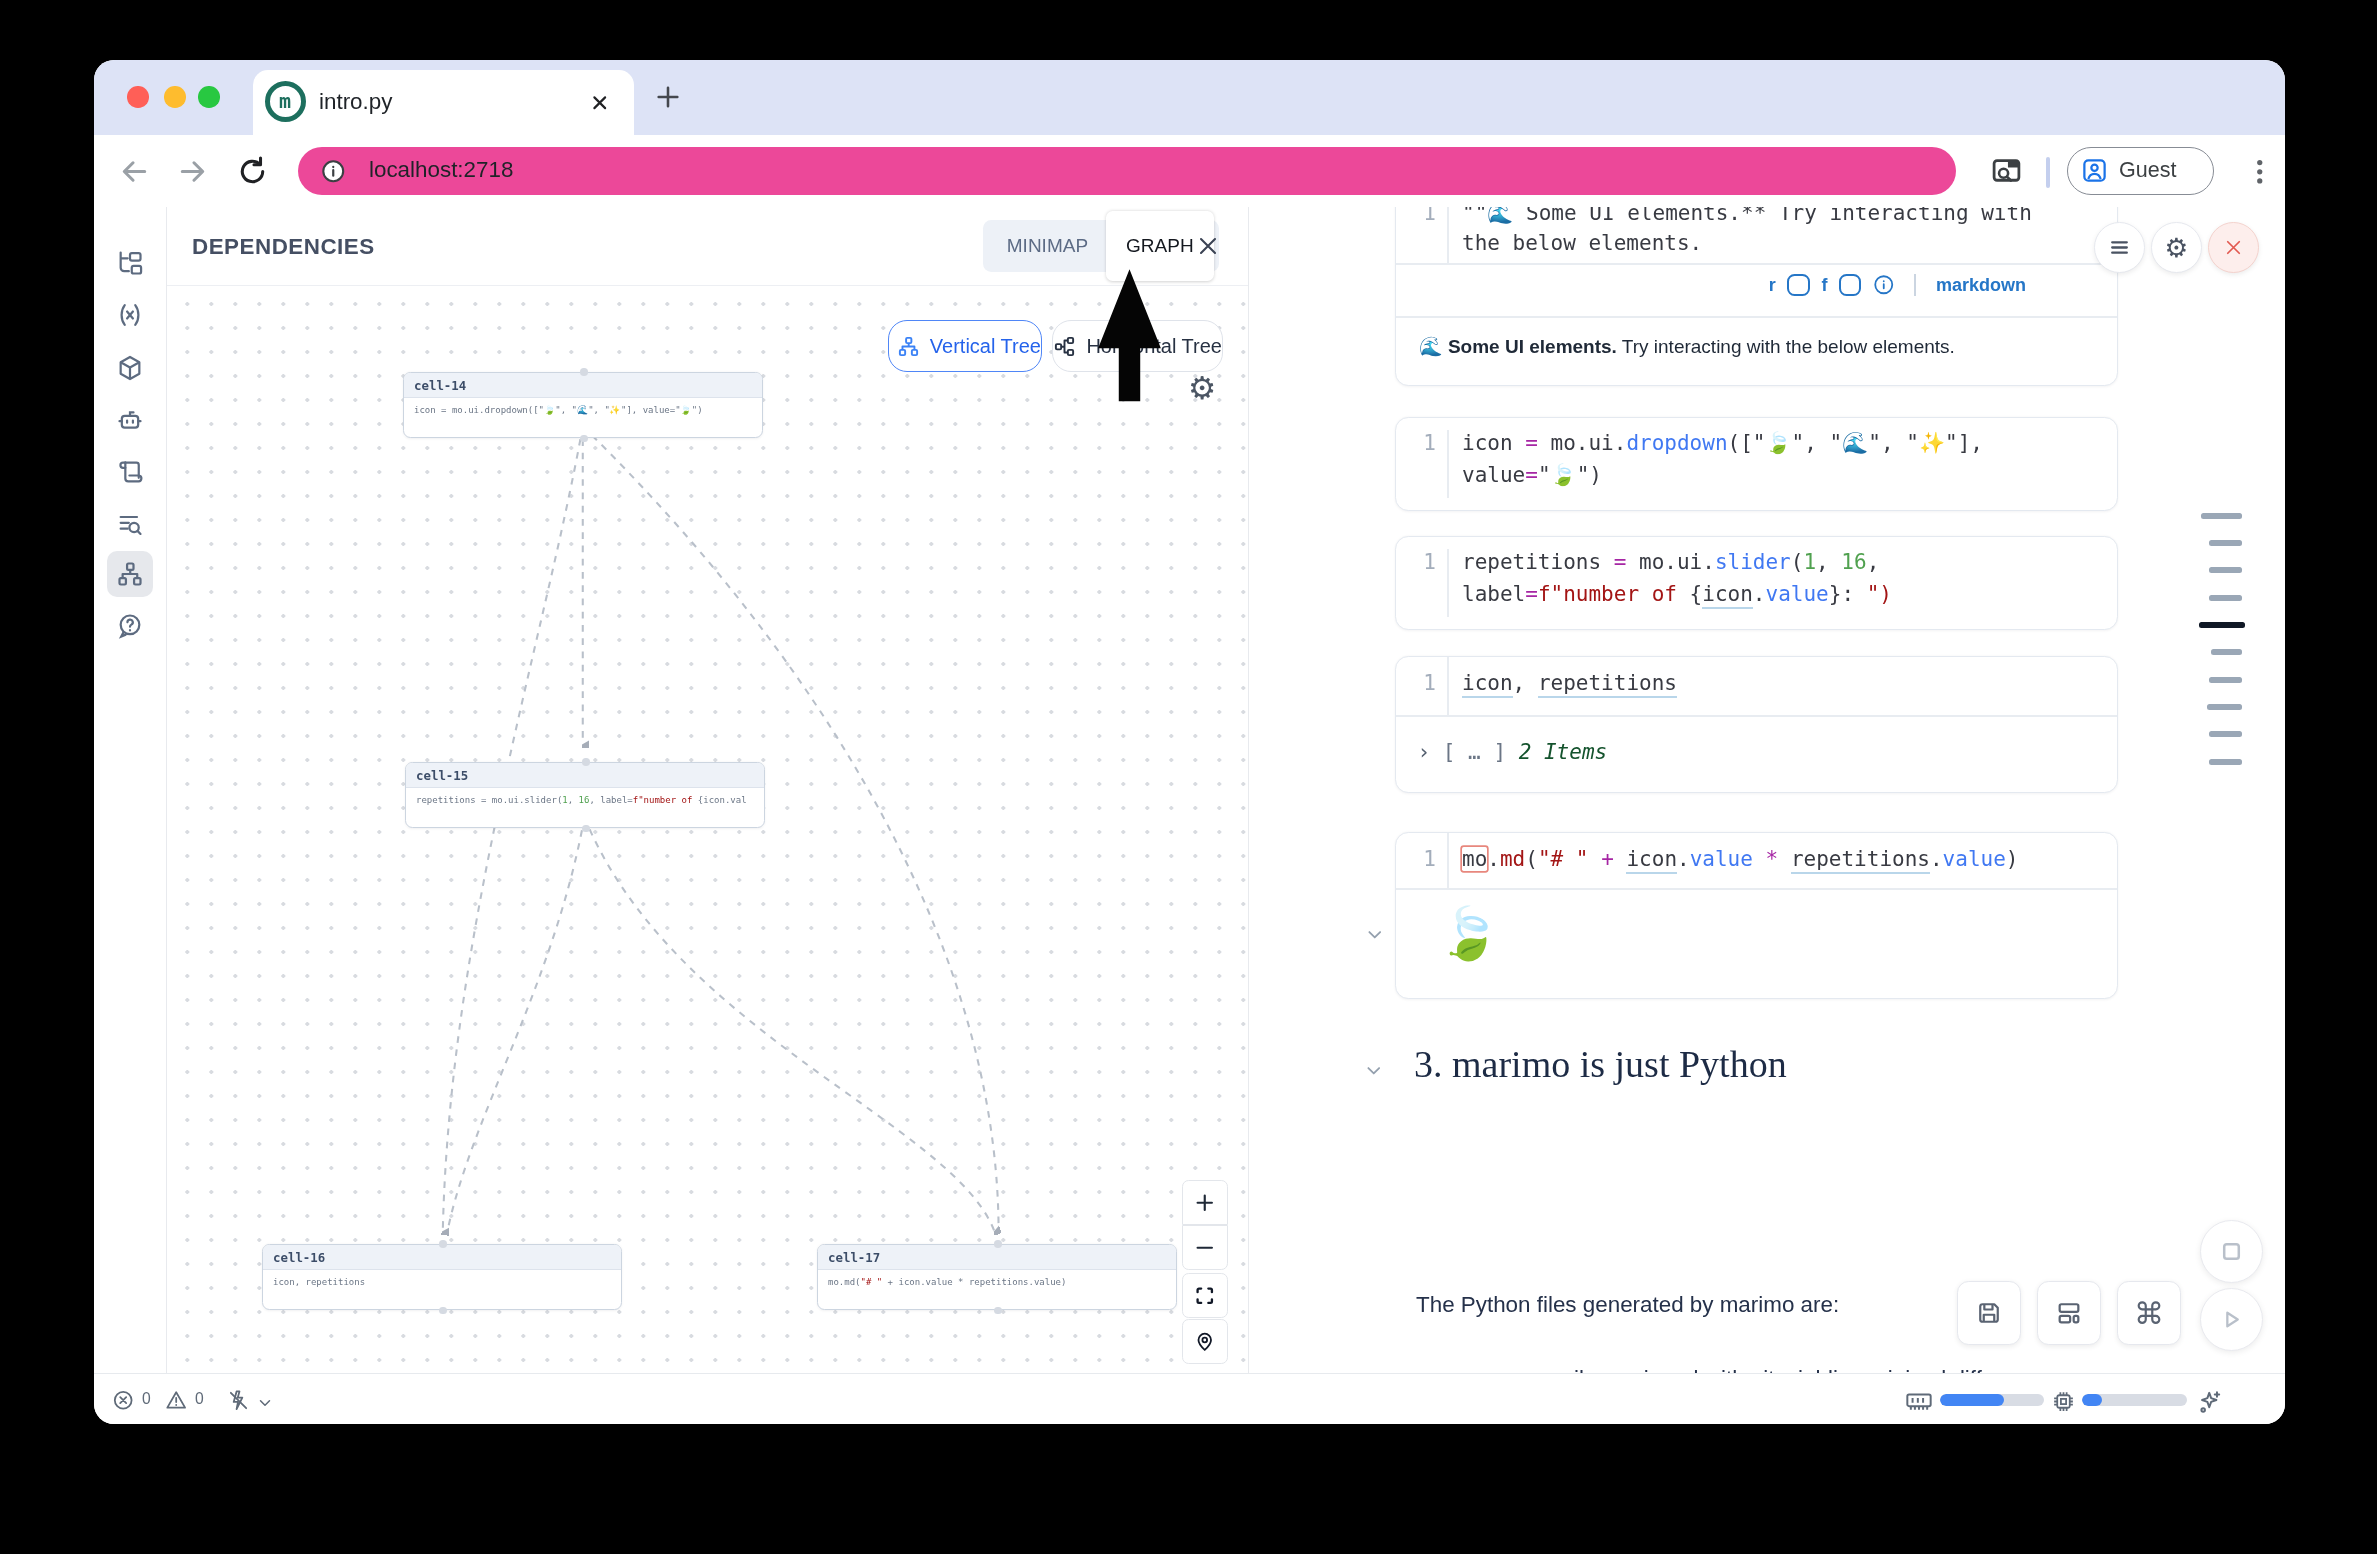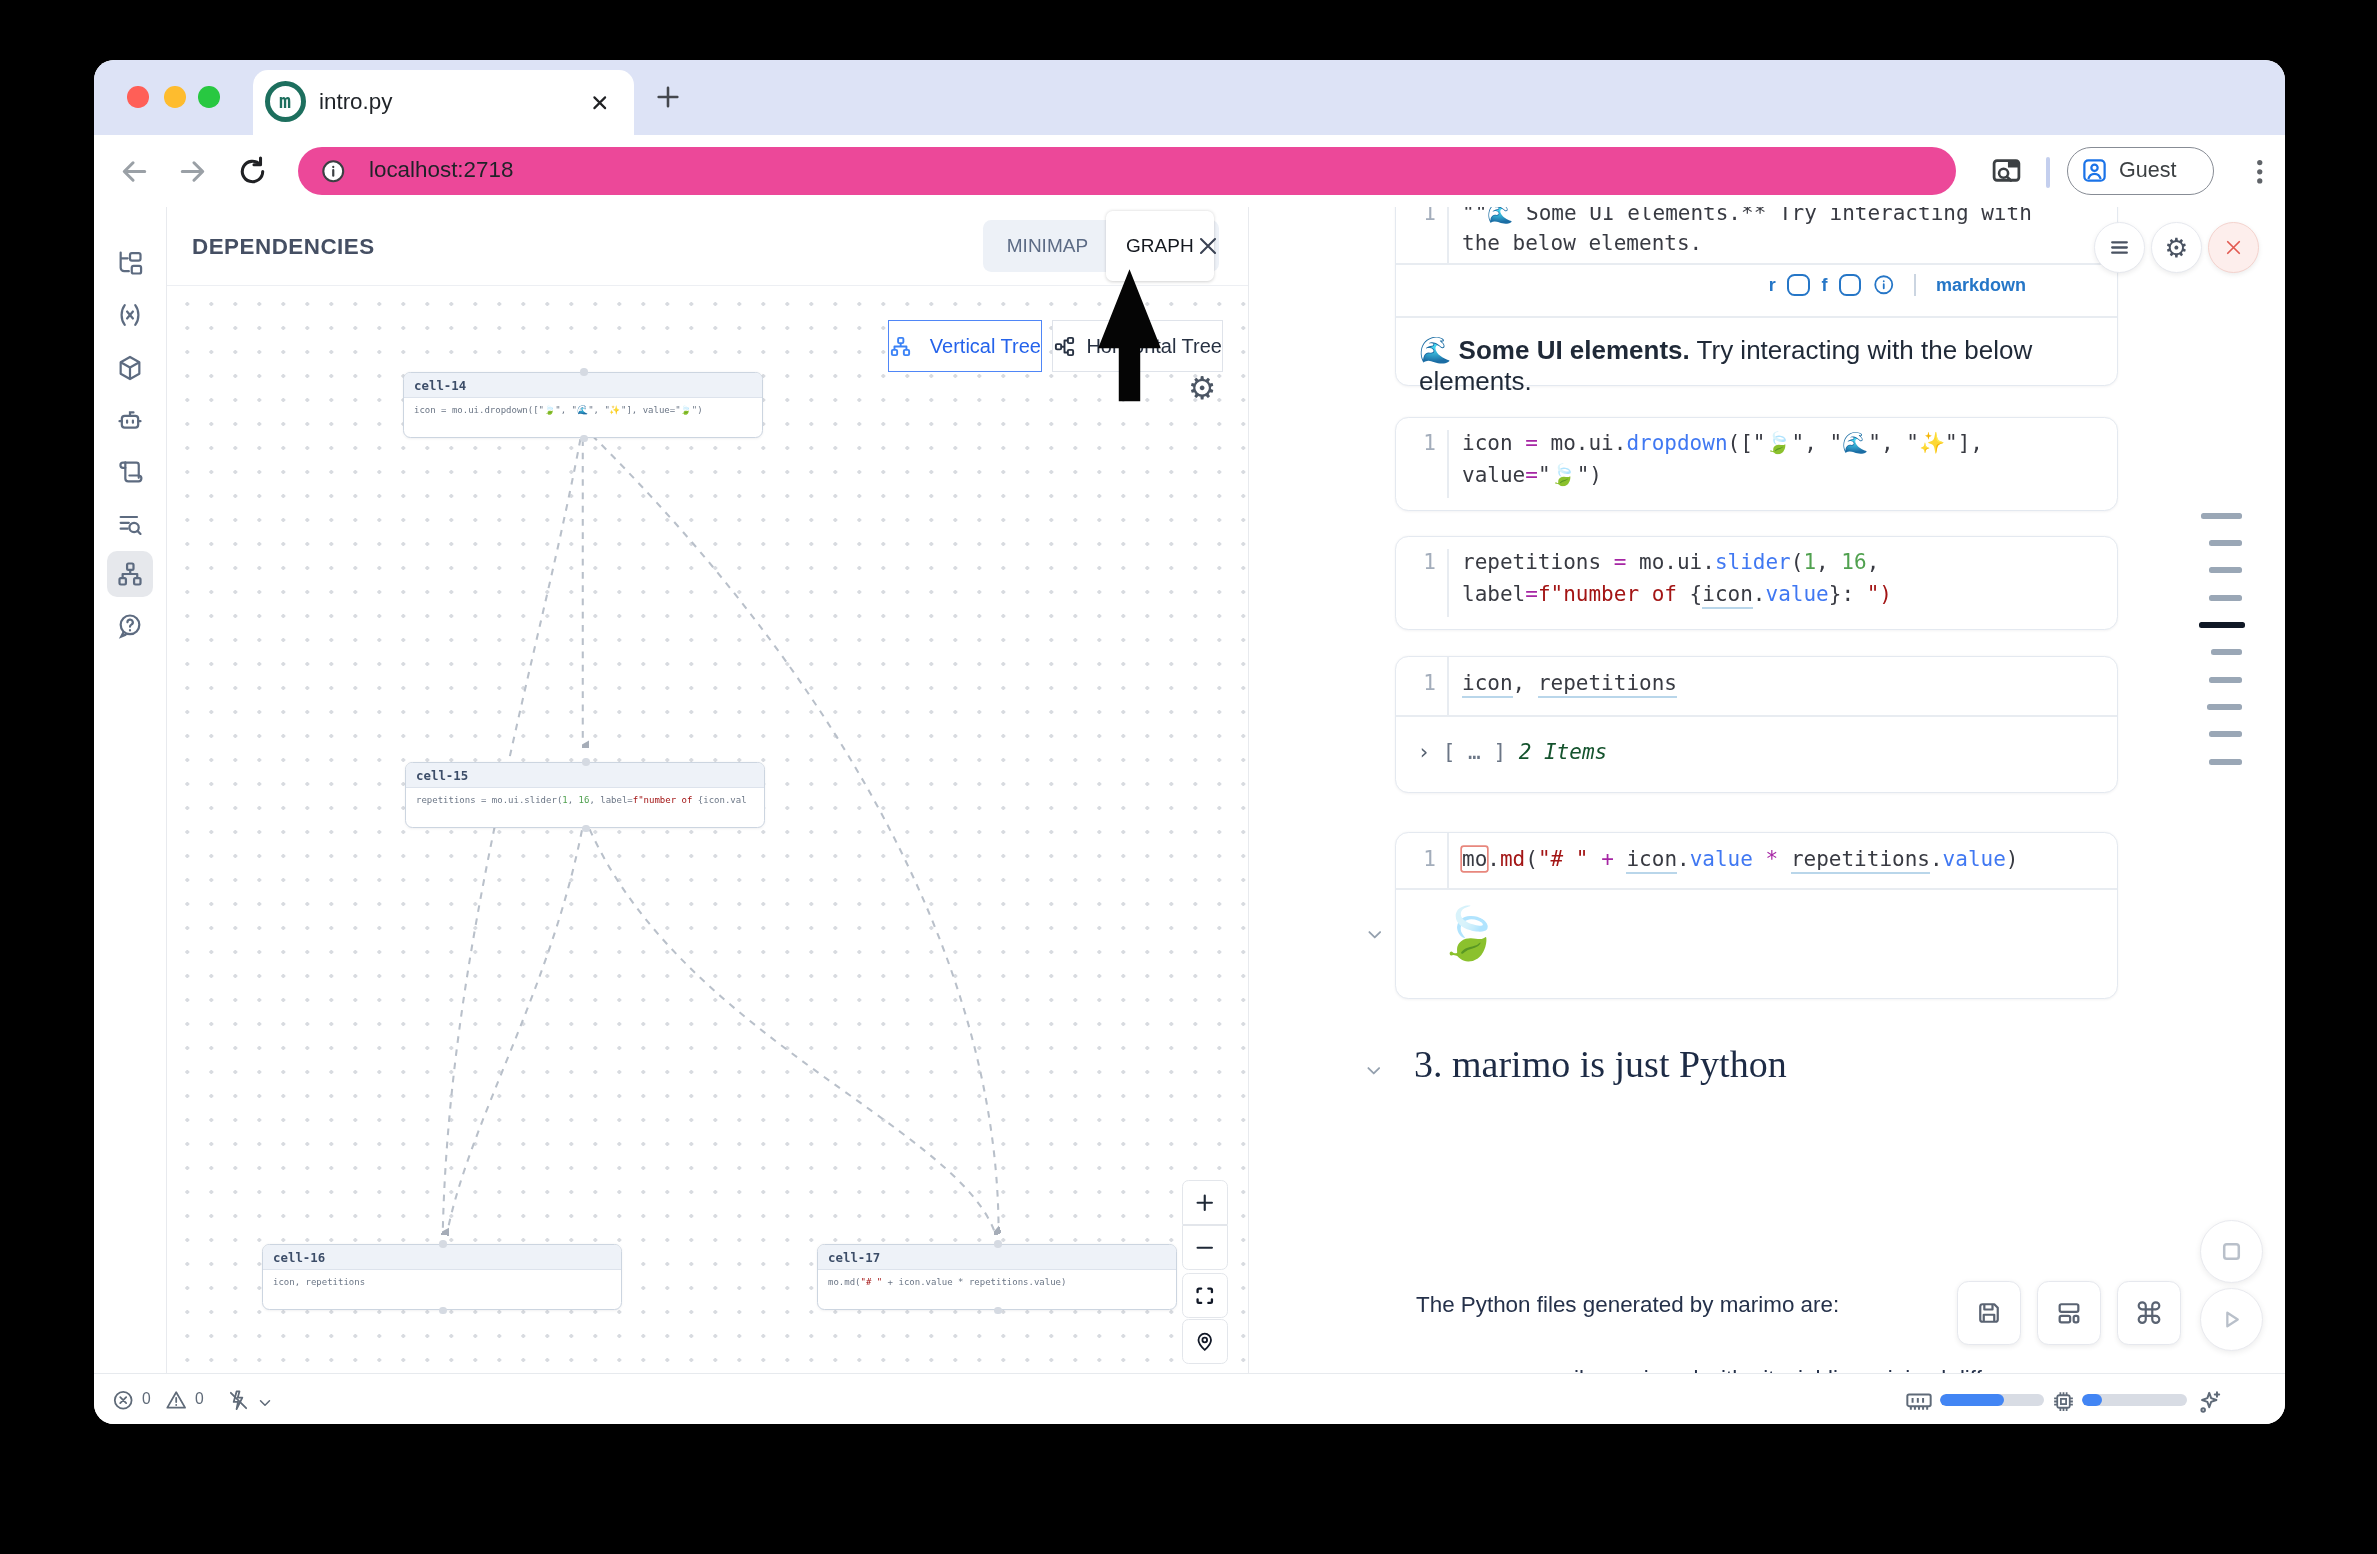--- a/index.html
+++ b/index.html
@@ -58,22 +58,22 @@
     background-size:24px 24px; background-position:8.3px 5px; overflow:hidden; }
   .edges { position:absolute; left:0; top:0; }
   .gnode { position:absolute; width:360px; height:66px; border:1.7px solid #ccd5e0; border-radius:7.5px;
            background:#fff; box-shadow:0 0.8px 2.5px rgba(16,24,40,.06); }
   .gnode-head { height:25px; background:#eef2f8; border-bottom:0.8px solid #dde3ec;
                 border-radius:5.8px 5.8px 0 0; font:700 12.4px "DejaVu Sans Mono",monospace;
                 color:#3c4d68; padding:5px 0 0 10px; }
   .gnode-code { height:23px; font:9px "DejaVu Sans Mono",monospace; color:#6b7686;
                 padding:6.6px 8.3px 0 10px; white-space:nowrap; overflow:hidden; }
   .handle { position:absolute; left:176px; width:7.5px; height:7.5px; border-radius:50%; background:#d5dae2; }
-  .gbtn { position:absolute; height:52px; background:#fff; border-radius:0; display:flex;
-          align-items:center; justify-content:space-between; gap:10px; font-size:20px; }
+  .gbtn { position:absolute; height:52px; background:#fff; border-radius:19px; display:flex;
+          align-items:center; justify-content:flex-end; gap:10px; font-size:20px; }
   .gbtn-v { left:721px; top:33px; width:154px; border:1.7px solid #4f86f7; color:#2563eb; }
   .gbtn-h { left:885px; top:33px; width:171px; border:1.7px solid #dfe3ea; color:#273142; }
   .gear-glyph { position:absolute; left:1021px; top:83px; font-size:31.5px; color:#4b5563; }
   .zbtn { position:absolute; left:1015px; width:46px; height:45px; background:#fff;
           border:0.8px solid #e3e6eb; border-radius:5px; display:flex; align-items:center; justify-content:center; }
   .big-arrow { position:absolute; z-index:60; }
 
   
   .notebook { position:absolute; left:1156px; top:147px; right:0; bottom:51px; background:#fff; overflow:hidden; }
   .ncell { position:absolute; left:145px; width:723px; background:#fff; border:1.7px solid #e4e9f0;
@@ -86,21 +86,21 @@
   .celldiv { position:absolute; left:0; right:0; height:1.7px; background:#e8ecf1; }
   .tk-v{color:#383a42} .tk-op{color:#a626a4} .tk-fn{color:#4078f2} .tk-num{color:#50a14f}
   .tk-str{color:#a31515} .tk-g{color:#6b7686} .tk-b{font-weight:bold;color:#1f2937}
   .tk-i{font-style:italic} .tk-gi{color:#14532d;font-style:italic} .tk-chev{color:#556070}
   .tk-u{border-bottom:2.5px solid #b9d6ea;padding-bottom:0.8px}
   .tk-box{box-shadow:0 0 0 1.7px #e8877d;border-radius:1.7px}
   .cell-footer { position:absolute; right:91px; display:flex; align-items:center; gap:11.6px;
                  color:#2576c7; font-size:18px; font-weight:700; }
   .rf-box { width:22.4px; height:22.4px; border:2.1px solid #2576c7; border-radius:7.5px; }
   .foot-div { width:1.7px; height:21.5px; background:#cbd5e1; margin:0 8.3px; }
-  .md-out { position:absolute; left:23px; font-size:26px; color:#1f2937; }
+  .md-out { position:absolute; left:23px; font-size:19px; color:#1f2937; }
   .outline-txt { position:absolute; font:21px "DejaVu Sans Mono",monospace; color:#6b7686; }
   .leaf-big { position:absolute; font-size:51px; }
   .nb-chev { position:absolute; }
   .sec-head { position:absolute; font-family:"Liberation Serif",serif; font-size:38px; font-weight:500;
               color:#1d2b45; }
   .para { position:absolute; width:693px; font-size:22.4px; line-height:41px; color:#25314a; }
   .mini-line { position:absolute; height:5.8px; border-radius:2.5px; background:#9aa7b6; }
   .mini-active { background:#101826; }
   .circ { position:absolute; width:51px; height:51px; border-radius:50%; background:#fff;
           border:1.7px solid #e6e8ee; box-shadow:0 1.7px 5px rgba(0,0,0,.08);

